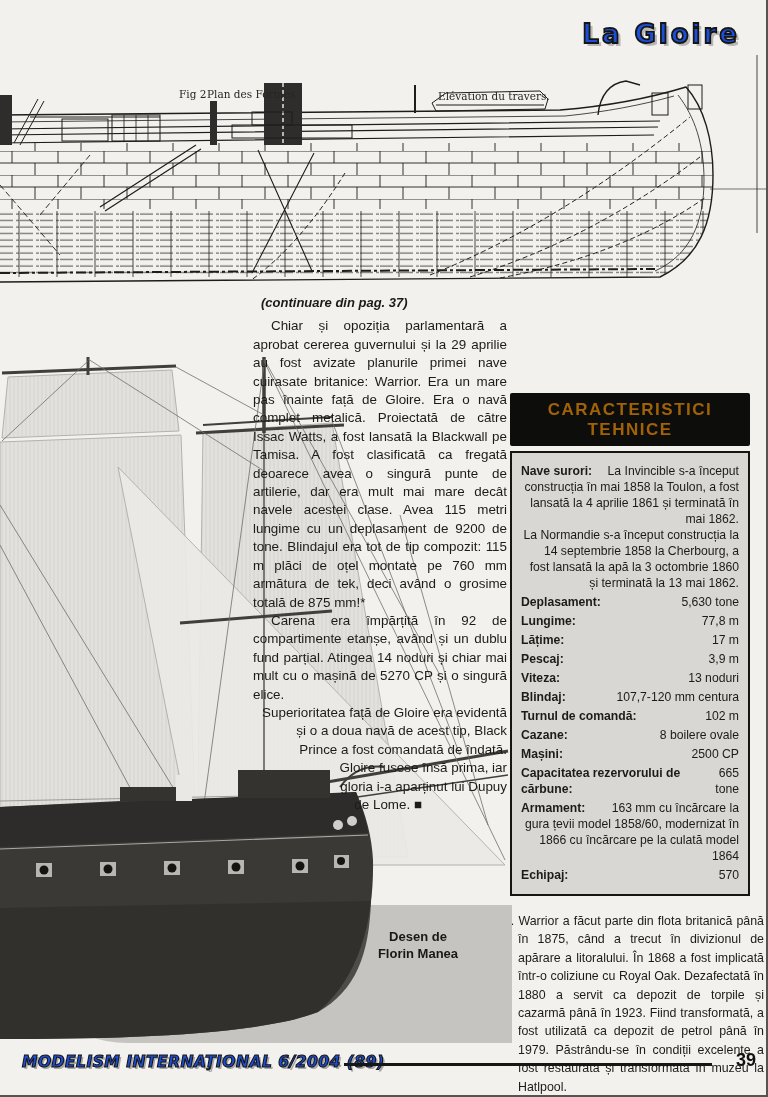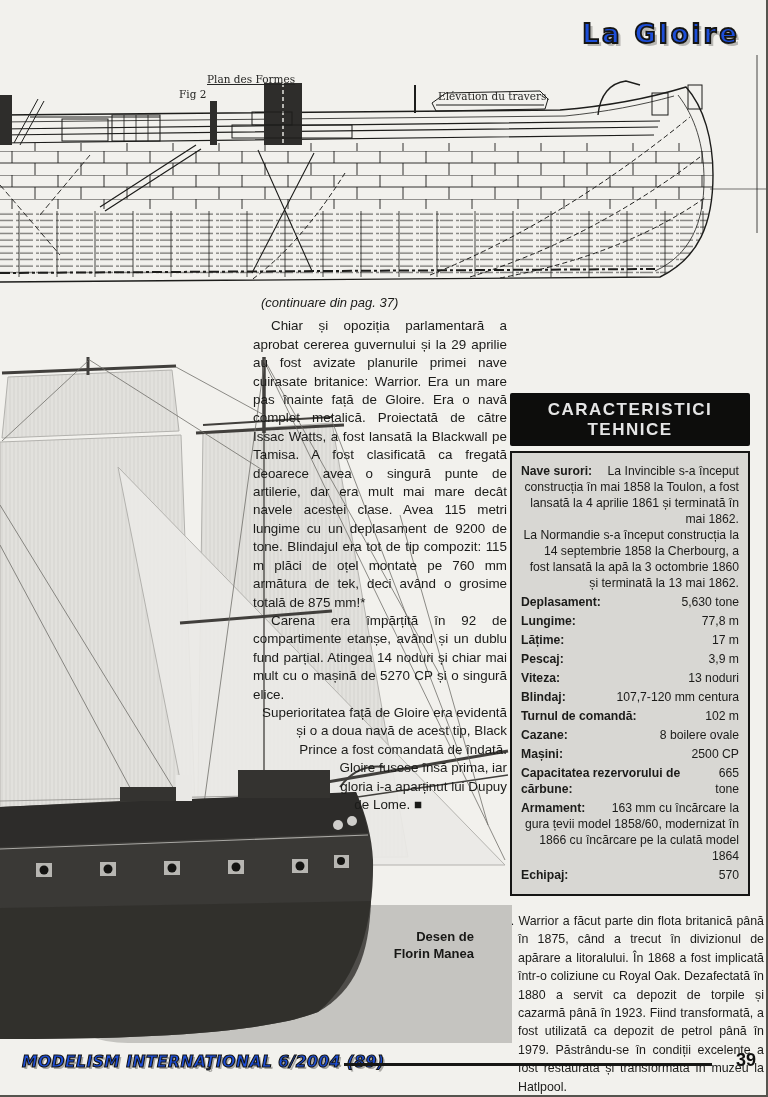--- a/index.html
+++ b/index.html
@@ -10,45 +10,45 @@
   
   .bubble{color:#1d4ed8;-webkit-text-stroke:1.8px #151513;
           text-shadow:3px 3px 0 #b9b8b4;font-weight:bold;
           font-family:"DejaVu Sans",sans-serif;}
   #page-title{top:19px;right:28px;font-size:26px;letter-spacing:3px;}
 
   
   #tech-drawing{left:0;top:55px;}
   .draw-label{font-family:"DejaVu Serif",serif;font-size:10.5px;color:#262624;}
   #fig-label{left:179px;top:88px;}
-  #cap-left{left:207px;top:73px;text-decoration:underline;}
+  #cap-left{left:207px;top:88px;}
   #cap-right{left:438px;top:90px;}
 
   
   #article{left:253px;top:294px;width:254px;font-size:13.4px;line-height:18.4px;
            text-align:justify;z-index:5;}
-  #cont-note{font-style:italic;font-size:13px;margin:0 0 5px 8px;text-align:left;}
+  #cont-note{font-style:italic;font-size:13px;margin:0 0 5px 8px;text-align:left;font-weight:bold;}
   #article p{margin:0;text-indent:18px;}
   .closing{text-align:right;text-indent:0;}
   .closing.last{padding-right:85px;}
 
   
   #specs{left:510px;top:393px;width:240px;z-index:6;}
-  #specs-header{background:#0d0d0c;color:#e5e5e5;text-align:center;
+  #specs-header{background:#0d0d0c;color:#a16207;text-align:center;
                 padding:7px 0 6px;font-weight:bold;font-size:17px;
                 letter-spacing:1.5px;line-height:20px;border-radius:2px;}
   #specs-body{margin-top:5px;border:2px solid #151514;background:#d8d7d3;
               padding:7px 9px 8px;font-size:12.2px;line-height:16px;}
   .crow{overflow:hidden;margin:3px 0;}
   .clabel{float:left;font-weight:bold;padding-right:6px;max-width:168px;}
   .cvalue{display:block;text-align:right;white-space:pre-line;}
 
   
   #ship{left:0;top:355px;z-index:1;}
-  #credit{left:362px;top:928px;width:112px;text-align:right;font-weight:bold;
+  #credit{left:362px;top:928px;width:112px;text-align:center;font-weight:bold;
           font-size:13px;line-height:17px;color:#181816;z-index:4;}
 
   
   #footnote{left:506px;top:912px;width:258px;font-size:12.4px;line-height:18.4px;
             text-align:justify;}
   #footnote div{padding-left:12px;text-indent:-12px;}
 
   
   #footer-brand{left:22px;top:1053px;font-size:15.5px;font-style:italic;
                 letter-spacing:.5px;-webkit-text-stroke:1.1px #141412;

